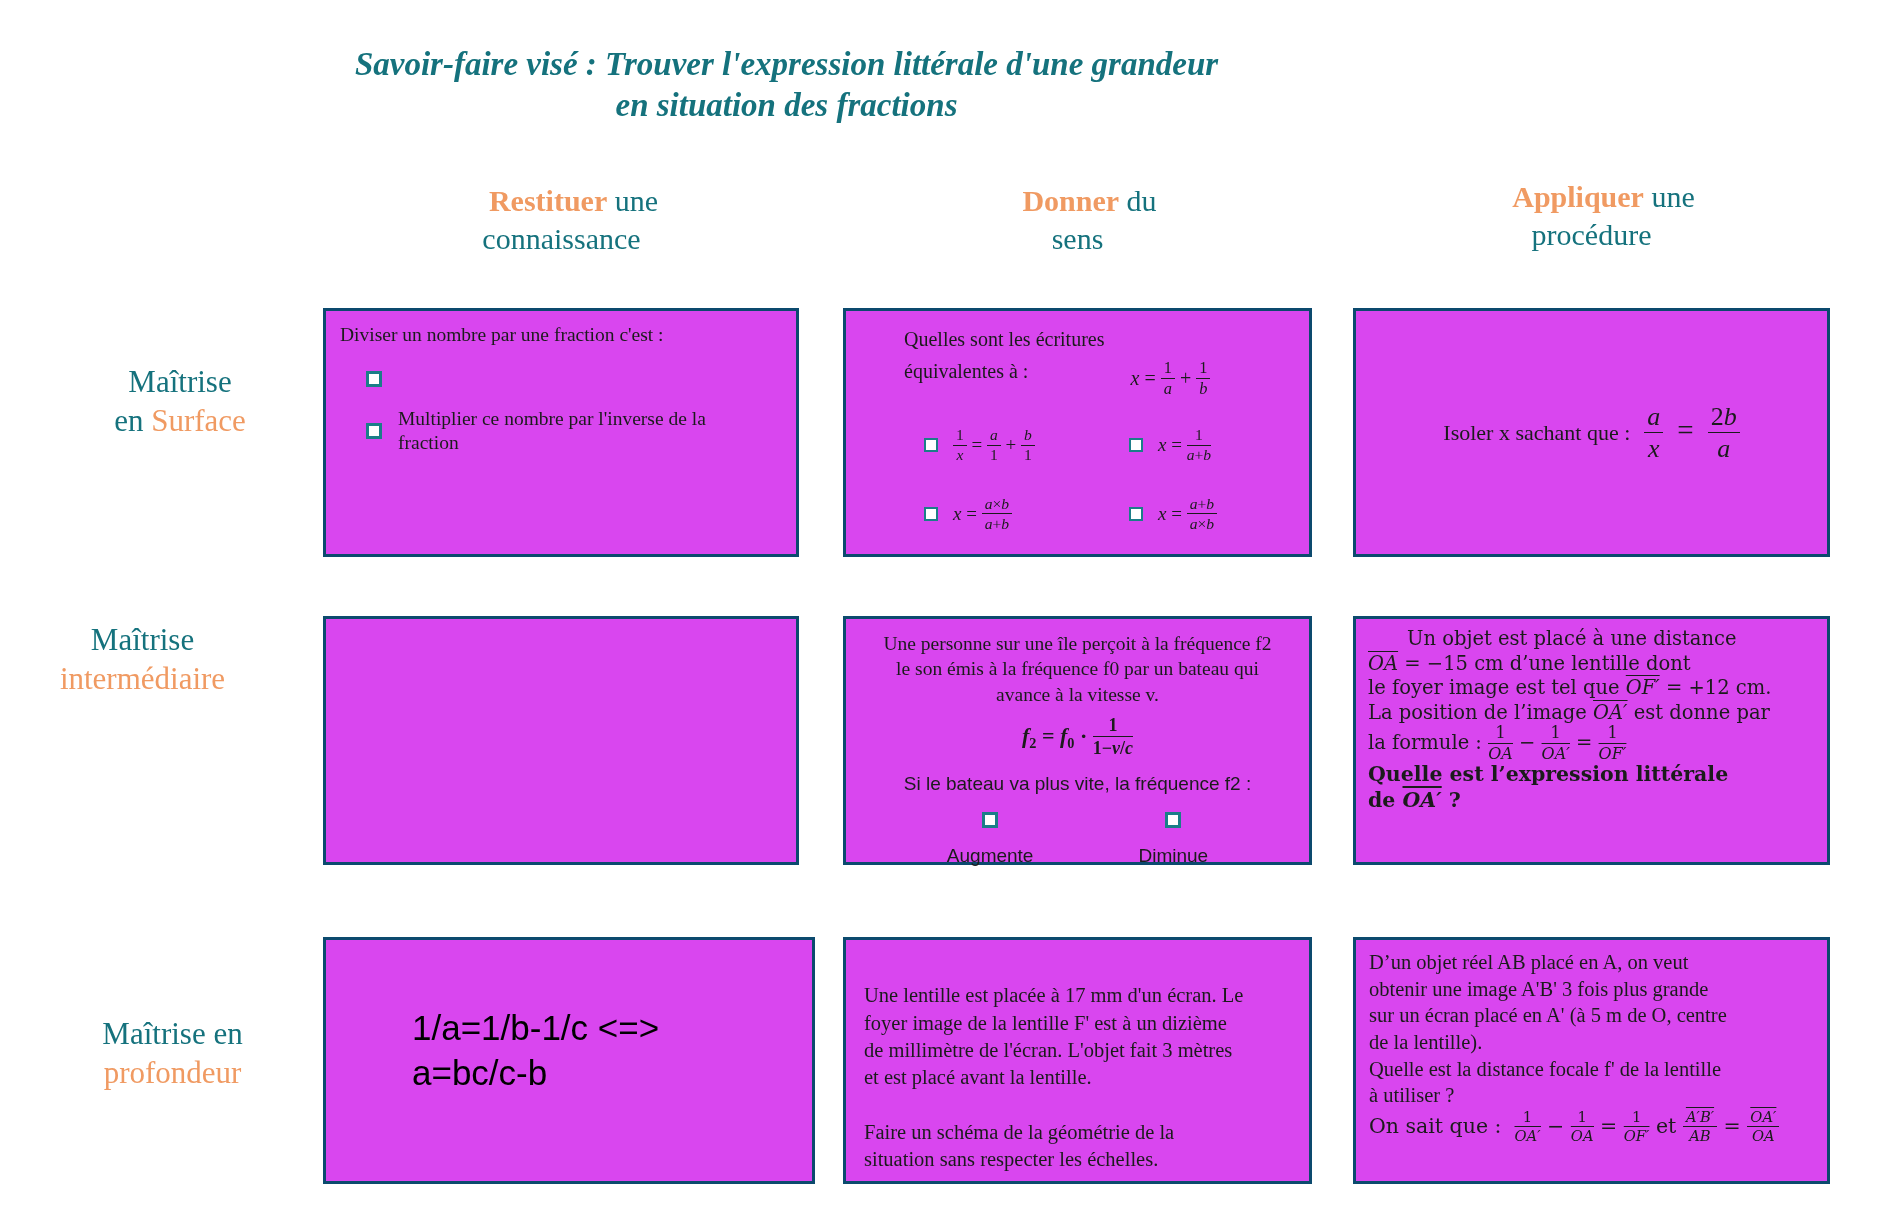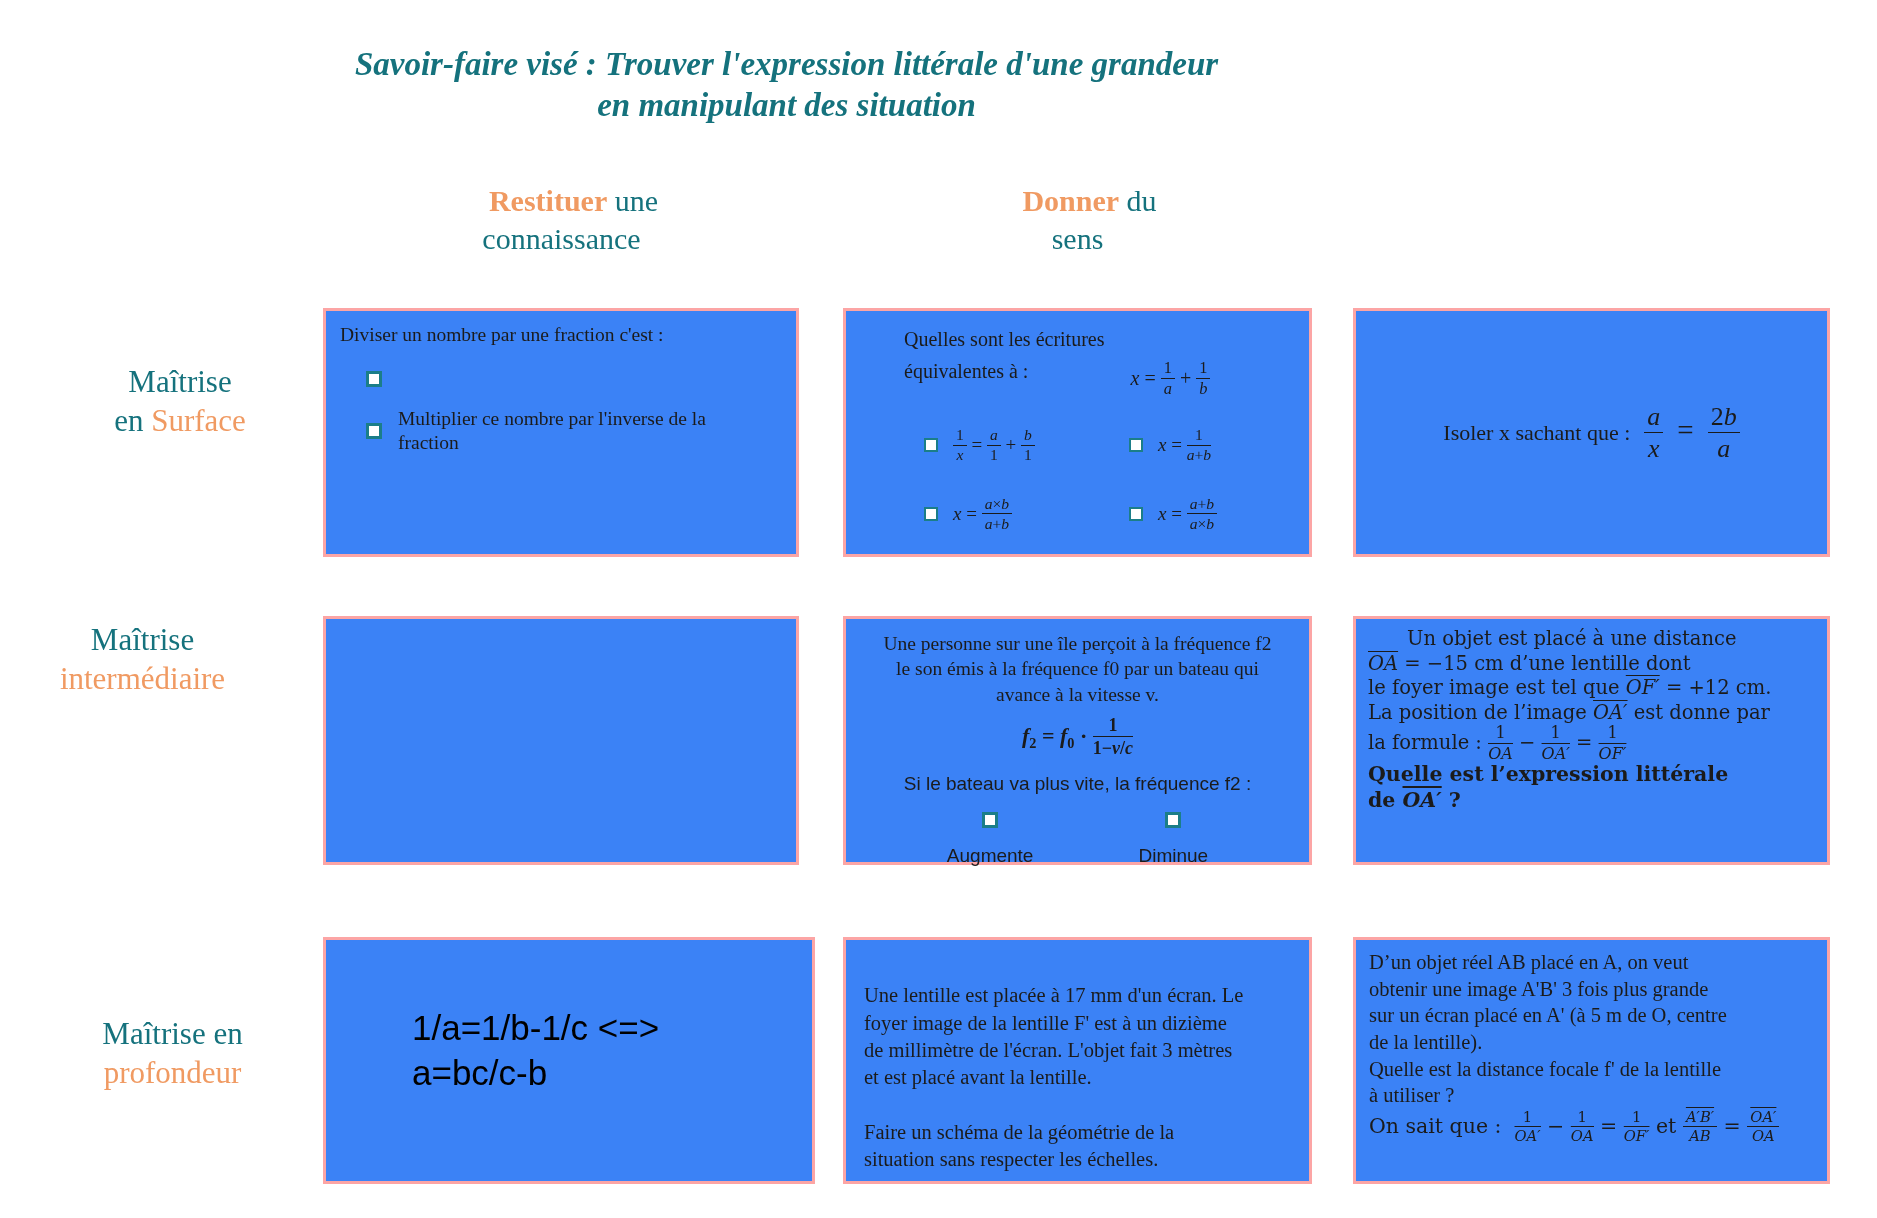--- a/index.html
+++ b/index.html
@@ -21,22 +21,22 @@
     color:#15727d; font-size:30px; line-height:38px;
   }
   .hdr .orange { font-weight:bold;margin-left:24px; }
 
   .rowlab {
     position:absolute; text-align:center;
     color:#15727d; font-size:31px; line-height:39px;
   }
 
   .box {
-    position:absolute; background:#3b82f6;
-    border:3px solid #fca5a5; box-sizing:border-box;
+    position:absolute; background:#d946ef;
+    border:3px solid #0c4a6e; box-sizing:border-box;
   }
 
   .cb {
     display:inline-block; width:16px; height:16px; box-sizing:border-box;
     border:3px solid #1b7e88; background:#ffffff; flex:0 0 auto;
   }
   .cb.sm { width:14px; height:14px; border-width:2.5px; }
 
   
   .fr { display:inline-block; text-align:center; vertical-align:-0.58em; line-height:1.04; font-size:0.82em; }
@@ -87,30 +87,34 @@
   .c33 .body { white-space:pre-line; }
   .c33 .fml .fr { font-size:0.72em; }
 </style>
 </head>
 <body>
 
 <div class="canvas">
 
   <div class="title">
     <div>Savoir-faire visé : Trouver l'expression littérale d'une grandeur</div>
-    <div>en manipulant des situation</div>
+    <div>en situation des fractions</div>
   </div>
 
   <div class="hdr" style="left:323px; width:477px;">
     <div><span class="orange">Restituer</span><span> une</span></div>
     <div>connaissance</div>
   </div>
   <div class="hdr" style="left:843px; width:469px;">
     <div><span class="orange">Donner</span><span> du</span></div>
     <div>sens</div>
+  </div>
+  <div class="hdr" style="left:1353px; width:477px; top:178px;">
+    <div><span class="orange">Appliquer</span><span> une</span></div>
+    <div>procédure</div>
   </div>
 
   <div class="rowlab" style="left:30px; width:300px; top:362px;">
     <div>Maîtrise</div>
     <div>en <span class="orange b">Surface</span></div>
   </div>
   <div class="rowlab" style="left:0px; width:285px; top:620px;">
     <div>Maîtrise</div>
     <div><span class="orange b">intermédiaire</span></div>
   </div>

